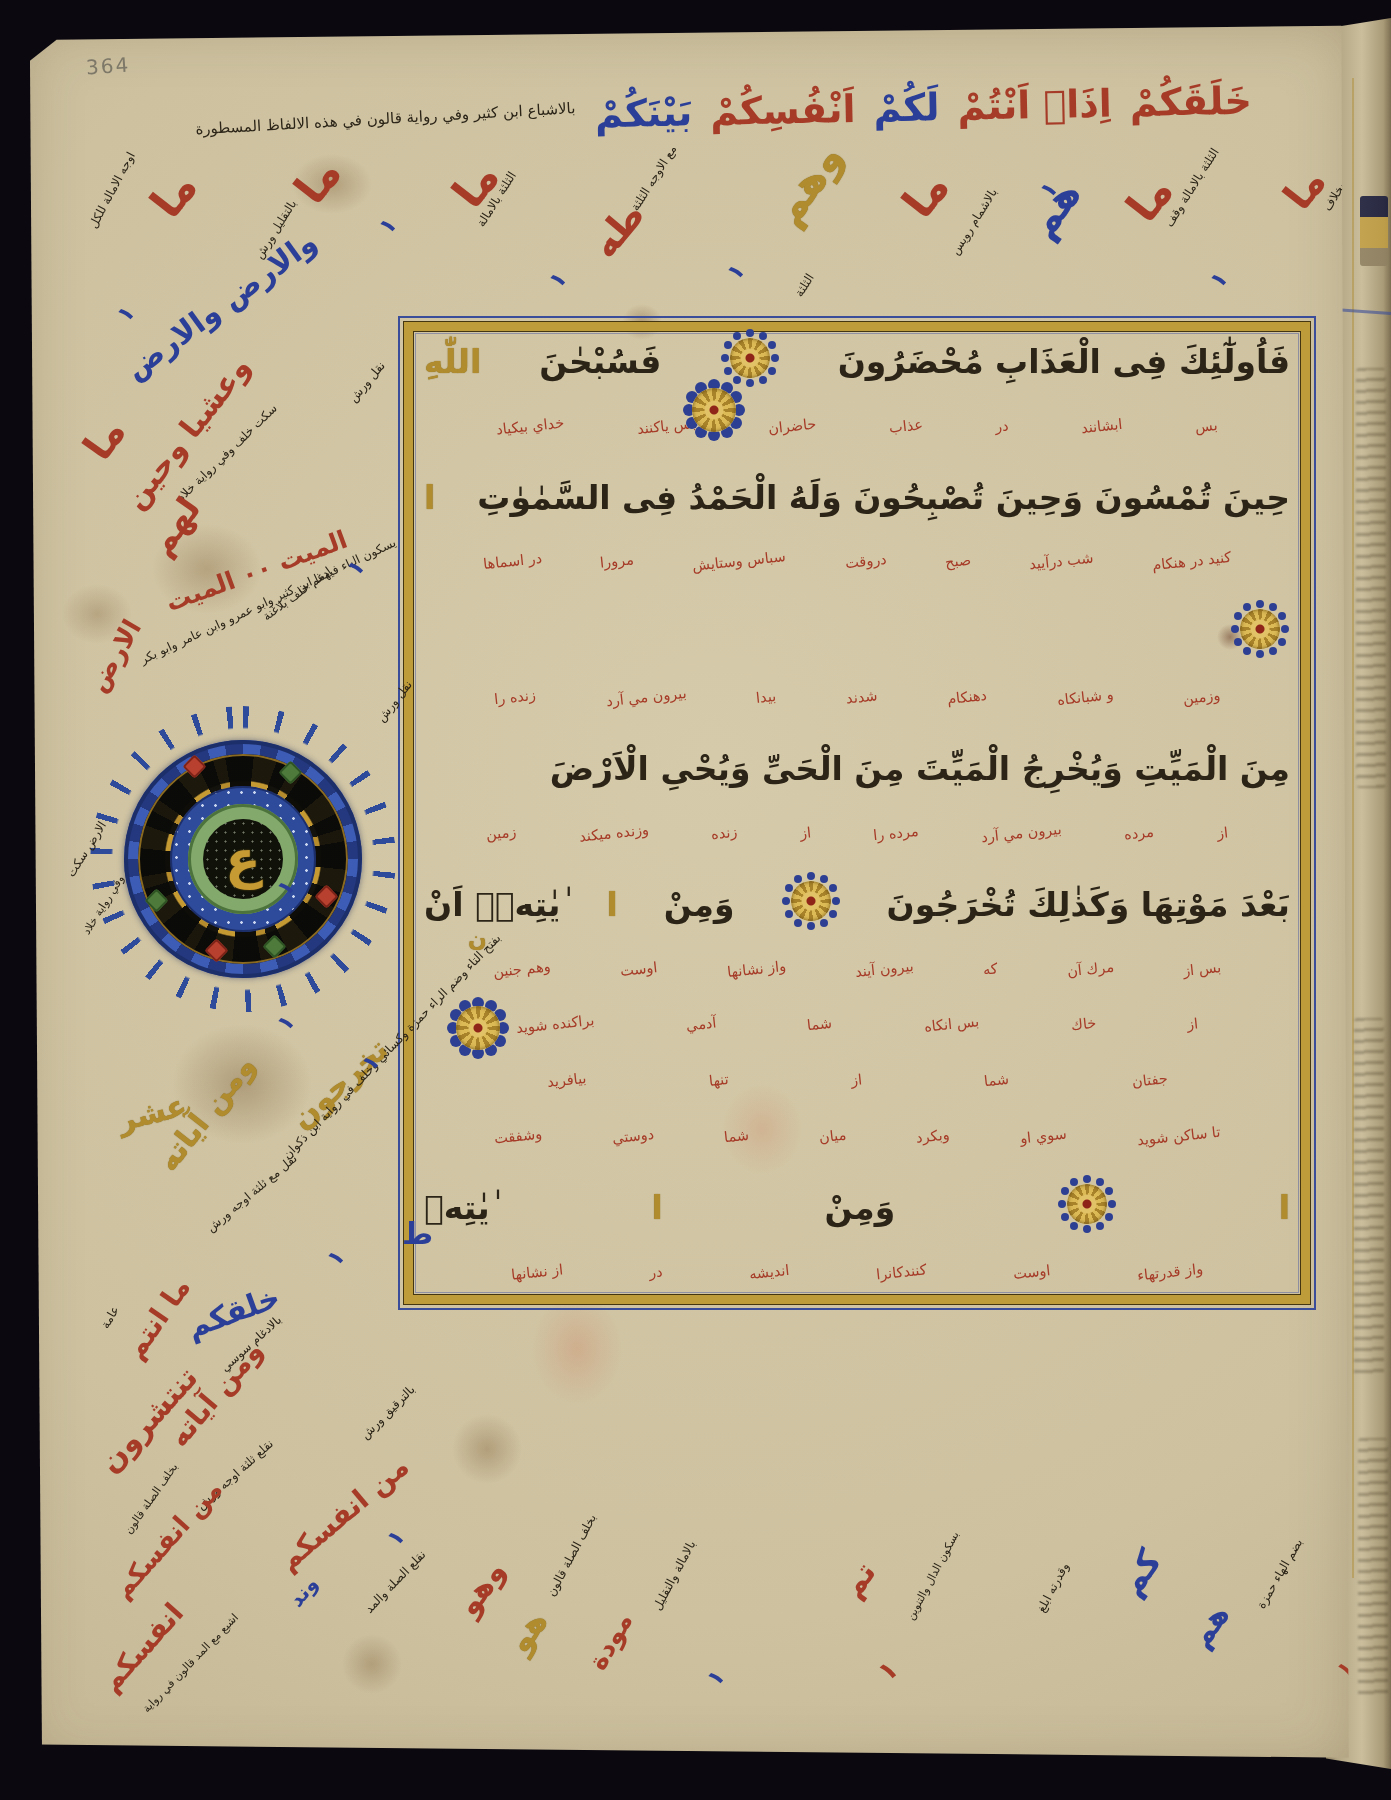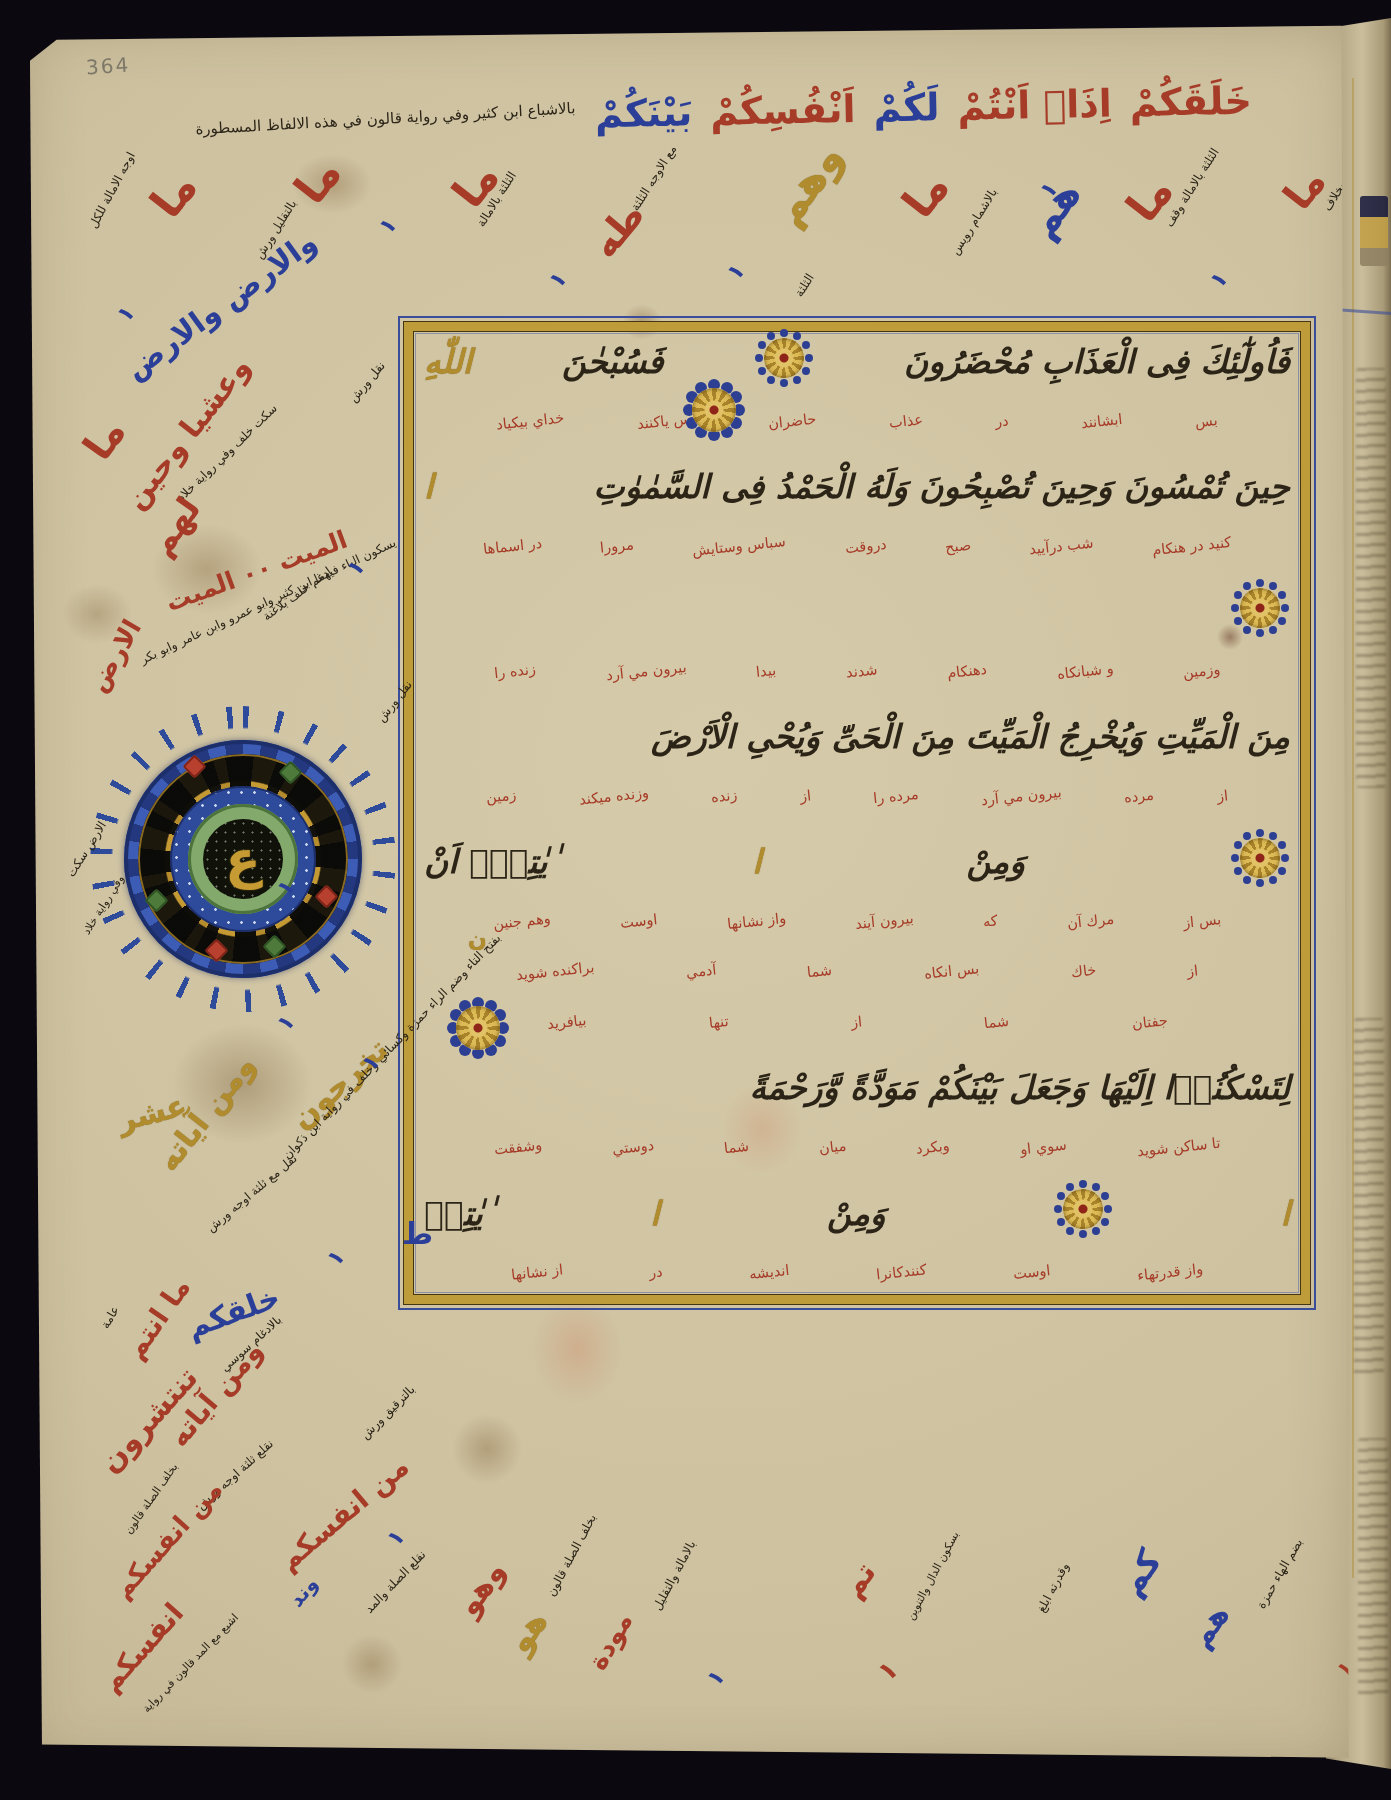--- a/index.html
+++ b/index.html
@@ -32,21 +32,21 @@
   
   .panel{position:absolute;left:398px;top:316px;width:918px;height:994px;}
   .f-blue{position:absolute;inset:0;border:2px solid #3a4d9a;}
   .f-gold{position:absolute;inset:6px;border:9px solid #bf9c3a;
     box-shadow:inset 0 0 0 1px #453612,0 0 0 1px #453612;}
   .f-hair{position:absolute;inset:17px;border:1px solid #5a66a0;opacity:.55;}
   .panel-body{position:absolute;inset:22px 26px;display:flex;flex-direction:column;
     justify-content:space-between;}
   .tline{display:flex;direction:rtl;justify-content:space-between;align-items:flex-end;
     font-size:33px;font-weight:bold;color:#2b2417;white-space:nowrap;line-height:1.45;}
-  .tline .tok{letter-spacing:1px;font-style:italic;}
+  .tline .tok{letter-spacing:1px;}
   .grow{display:flex;direction:rtl;justify-content:space-evenly;font-size:14.5px;
     color:#a63b28;height:24px;align-items:flex-start;}
   .grow span{transform:rotate(-6deg);white-space:nowrap;}
   
   .c-k{color:#2b2417;}
   .c-r{color:#a63b28;}
   .c-b{color:#2b3f98;}
   .c-g{color:#b08c2e;text-shadow:0 0 1px #7d621c;}
   
   .ros{width:44px;height:44px;border-radius:50%;position:relative;flex:none;
@@ -185,20 +185,21 @@
             <span>از</span>
             <span>مرده</span>
             <span>بيرون مي آرد</span>
             <span>مرده را</span>
             <span>از</span>
             <span>زنده</span>
             <span>وزنده ميكند</span>
             <span>زمين</span>
           </div>
           <div class="tline">
+            <span class="tok c-k">بَعْدَ مَوْتِهَا وَكَذٰلِكَ تُخْرَجُونَ</span>
             <span class="ros inline"></span>
             <span class="tok c-k">وَمِنْ</span>
             <span class="tok c-g">ا</span>
             <span class="tok c-k">ٰيٰتِهٖۤ اَنْ</span>
           </div>
           <div class="grow">
             <span>بس از</span>
             <span>مرك آن</span>
             <span>كه</span>
             <span>بيرون آيند</span>
@@ -213,23 +214,20 @@
             <span>شما</span>
             <span>آدمي</span>
             <span>براكنده شويد</span>
           </div>
           <div class="grow">
             <span>جفتان</span>
             <span>شما</span>
             <span>از</span>
             <span>تنها</span>
             <span>بيافريد</span>
-          </div>
-          <div class="tline">
-            <span class="tok c-k">لِتَسْكُنُوۤا اِلَيْهَا وَجَعَلَ بَيْنَكُمْ مَوَدَّةً وَّرَحْمَةً</span>
           </div>
           <div class="grow">
             <span>تا ساكن شويد</span>
             <span>سوي او</span>
             <span>وبكرد</span>
             <span>ميان</span>
             <span>شما</span>
             <span>دوستي</span>
             <span>وشفقت</span>
           </div>

